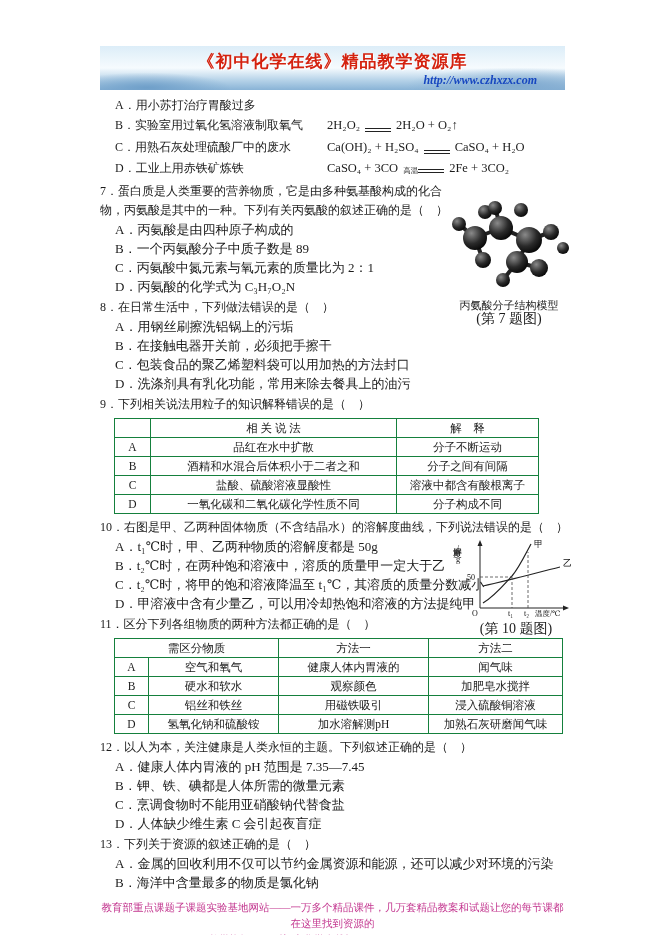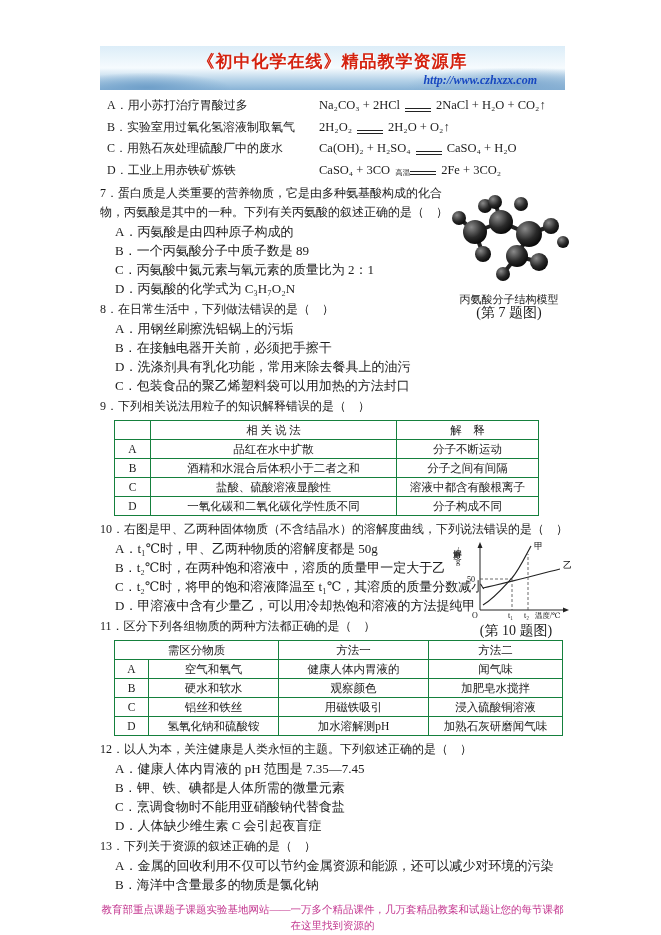--- a/index.html
+++ b/index.html
@@ -14,21 +14,21 @@
       radial-gradient(ellipse 120px 22px at 10% 95%, #6f9fc9 0%, rgba(111,159,201,0) 70%),
       radial-gradient(ellipse 160px 26px at 90% 90%, #7fa9cf 0%, rgba(127,169,207,0) 70%),
       linear-gradient(180deg, #dcedf8 0%, #f6fbfe 50%, #b5d2e8 78%, #89b3d6 100%);
   }
   .banner-title { position:absolute; left:0; right:0; top:4px; text-align:center;
     font-size:17px; font-weight:bold; color:#d4220f; letter-spacing:1px; text-shadow:1px 1px 0 #ffffff; }
   .banner-url { position:absolute; right:28px; bottom:2px; font-size:12px; font-weight:bold;
     font-style:italic; color:#1747c0; cursor:pointer; }
 
   
-  .eq-block { margin:4px 0 4px 0; }
+  .eq-block { margin:4px 0 4px 8px; }
   .eqrow { display:flex; font-size:12px; line-height:20px; padding-left:7px; white-space:nowrap; }
   .eq-desc { width:212px; flex:none; }
   .eq-formula { white-space:nowrap; font-size:12.5px; }
   .eqsign { display:inline-flex; flex-direction:row; justify-content:flex-end; align-items:center;
     height:13px; vertical-align:-1px; margin:0 5px; }
   .eqsign .cond { font-size:7.5px; line-height:8px; }
   .eqsign .dline { width:26px; height:4px; border-top:1px solid #222; border-bottom:1px solid #222; }
 
   
   .q { position:relative; margin-top:2px; }
@@ -37,21 +37,21 @@
   .opt { font-size:13px; line-height:19px; padding-left:15px; white-space:nowrap; }
 
   
   .qtable { border-collapse:collapse; table-layout:fixed; margin:4px 0 4px 14px; }
   .qtable td { border:1px solid #15803d; text-align:center; font-size:11.5px;
     padding:2px 3px; line-height:14px; overflow:hidden; }
   .t9 { width:424px; }
   .t11 { width:448px; }
 
   
-  .fig7 { position:absolute; top:6px; right:-12px; width:136px; text-align:center; }
+  .fig7 { position:absolute; top:14px; right:-12px; width:136px; text-align:center; }
   .fig-cap1 { font-size:11px; line-height:14px; }
   .fig-cap2 { font-size:14px; line-height:13px; }
 
   
   .fig10 { position:absolute; top:20px; right:-14px; width:126px; text-align:center; }
   .graph-wrap { position:relative; padding-left:11px; text-align:left; }
   .graph-ylabel { position:absolute; left:0; top:2px; writing-mode:vertical-rl;
     text-orientation:upright; font-size:8.5px; letter-spacing:1px; line-height:10px; }
   .fig10 .fig-cap2 { text-align:center; }
 
@@ -66,24 +66,20 @@
   <div class="content">
 
     <div class="banner">
       <div class="banner-title">《初中化学在线》精品教学资源库</div>
       <div class="banner-url">http://www.czhxzx.com</div>
     </div>
 
     <div class="eq-block">
       <div class="eqrow">
         <span class="eq-desc">A．用小苏打治疗胃酸过多</span>
-        <span class="eq-formula"><span>Na₂CO₃ + 2HCl</span><span class="eqsign">
-              <span class="cond"></span>
-              <span class="dline"></span>
-            </span><span>2NaCl + H₂O + CO₂↑</span></span>
       </div>
       <div class="eqrow">
         <span class="eq-desc">B．实验室用过氧化氢溶液制取氧气</span>
         <span class="eq-formula"><span>2H₂O₂</span><span class="eqsign">
               <span class="cond"></span>
               <span class="dline"></span>
             </span><span>2H₂O + O₂↑</span></span>
       </div>
       <div class="eqrow">
         <span class="eq-desc">C．用熟石灰处理硫酸厂中的废水</span>
@@ -144,22 +140,22 @@
         </svg>
         <div class="fig-cap1">丙氨酸分子结构模型</div>
         <div class="fig-cap2">(第 7 题图)</div>
       </div>
     </div>
 
     <div class="q">
       <div class="stem">8．在日常生活中，下列做法错误的是（　）</div>
       <div class="opt">A．用钢丝刷擦洗铝锅上的污垢</div>
       <div class="opt">B．在接触电器开关前，必须把手擦干</div>
+      <div class="opt">C．包装食品的聚乙烯塑料袋可以用加热的方法封口</div>
       <div class="opt">D．洗涤剂具有乳化功能，常用来除去餐具上的油污</div>
-      <div class="opt">C．包装食品的聚乙烯塑料袋可以用加热的方法封口</div>
     </div>
 
     <div class="q">
       <div class="stem">9．下列相关说法用粒子的知识解释错误的是（　）</div>
       <table class="qtable t9">
         <colgroup>
             <col style="width:36px">
             <col style="width:246px">
             <col style="width:142px">
           </colgroup>

